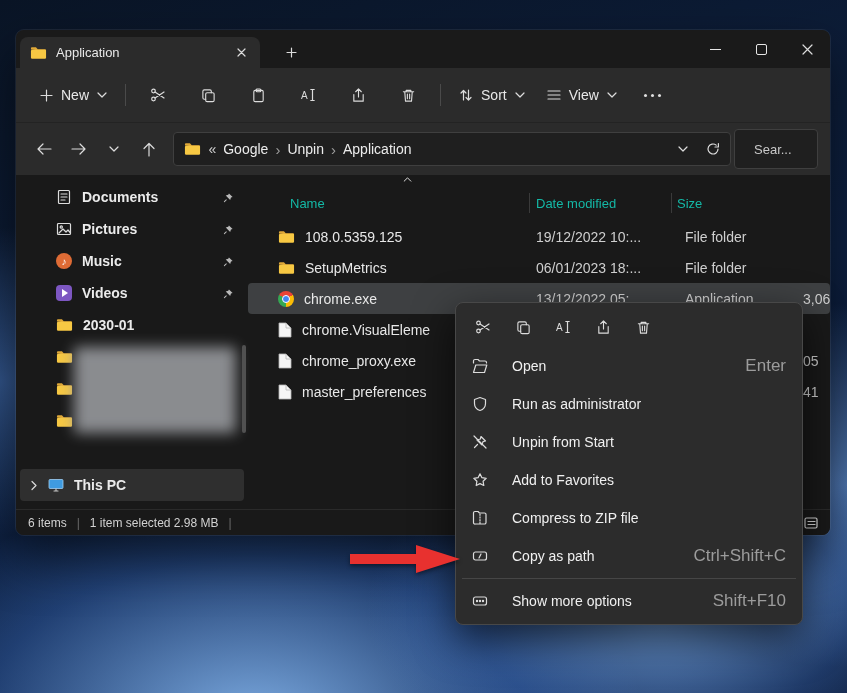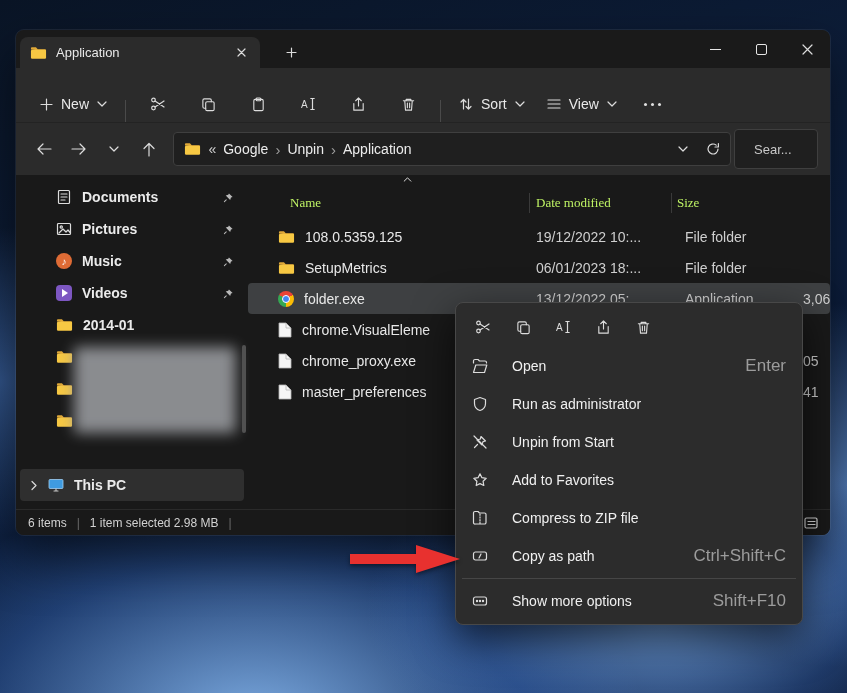--- a/index.html
+++ b/index.html
@@ -17,21 +17,21 @@
   .tabstrip{position:relative;height:38px;background:#1a1a1a;border-radius:8px 8px 0 0;}
   .tab{position:absolute;left:4px;top:7px;width:240px;height:31px;background:#2b2b2b;border-radius:8px 8px 0 0;
     display:flex;align-items:center;gap:9px;padding:0 10px;box-sizing:border-box;font-size:13px;}
   .tab-close{margin-left:auto;display:flex;align-items:center;justify-content:center;width:18px;height:18px;border-radius:4px;}
   .tab-plus{position:absolute;left:262px;top:10px;width:26px;height:24px;display:flex;align-items:center;justify-content:center;border-radius:4px;}
   .win-controls{position:absolute;right:0;top:0;height:38px;display:flex;}
   .wc{width:46px;height:38px;display:flex;align-items:center;justify-content:center;}
   .glyph-min{width:11px;height:1px;background:#e6e6e6;display:block;}
   .glyph-max{width:9px;height:9px;border:1px solid #e6e6e6;border-radius:2px;display:block;}
   
-  .cmdbar{height:54px;background:#2b2b2b;display:flex;align-items:flex-end;padding:0 14px;gap:2px;}
+  .cmdbar{height:54px;background:#2b2b2b;display:flex;align-items:center;padding:0 14px;gap:2px;}
   .btn{display:flex;align-items:center;gap:8px;padding:0 10px;height:36px;border-radius:4px;font-size:14px;}
   .tbtn{width:48px;height:36px;display:flex;align-items:center;justify-content:center;border-radius:4px;}
   .vsep{width:1px;height:22px;background:#4a4a4a;margin:0 6px;}
   .more-dots span{display:inline-block;width:3px;height:3px;border-radius:50%;background:#e0e0e0;margin:0 2px;}
   
   .addrrow{height:52px;background:#2b2b2b;border-top:1px solid #232323;display:flex;align-items:center;padding:0 12px;gap:3px;}
   .nbtn{width:32px;height:32px;display:flex;align-items:center;justify-content:center;border-radius:4px;}
   .addr{width:560px;height:34px;background:#1f1f1f;border:1px solid #3f3f3f;border-radius:4px;display:flex;align-items:center;
     gap:7px;padding:0 10px;box-sizing:border-box;font-size:14px;margin-left:6px;}
   .crumb{color:#ececec;} .csep{color:#9f9f9f;font-size:15px;} .collapsed{color:#cfcfcf;}
@@ -47,21 +47,21 @@
     border-radius:4px;font-size:14px;color:#eaeaea;}
   .sitem .pin{margin-left:auto;}
   .sitem.thispc{position:absolute;left:0;top:294px;right:0;margin:0 4px;padding-left:10px;background:#2f2f2f;}
   .blurbox{position:absolute;left:58px;top:172px;width:162px;height:86px;background:#94969a;opacity:.92;
     border-radius:4px;filter:blur(7px);}
   .sscroll{position:absolute;left:226px;top:0;width:4px;height:100%;}
   .sthumb{position:absolute;left:0;top:170px;width:4px;height:88px;background:#515151;border-radius:2px;}
   .filelist{position:absolute;left:232px;top:0;right:0;height:100%;}
   .sortcaret{position:absolute;left:155px;top:2px;}
   .lrow{display:grid;grid-template-columns:282px 142px 123px 1fr;align-items:center;height:31px;font-size:14px;}
-  .lheader{margin-top:10px;height:36px;font-size:13px;color:#bef264;font-family:Liberation Serif, serif;}
+  .lheader{margin-top:10px;height:36px;font-size:13px;color:#14b8a6;}
   .lheader .hc{display:flex;align-items:center;height:20px;border-right:1px solid #3a3a3a;}
   .lheader .hc:last-child{border-right:none;}
   .h-name{padding-left:42px;} .h-date{padding-left:6px;} .h-type{padding-left:13px;} .h-size{padding-left:5px;}
   .cell-name{display:flex;align-items:center;gap:10px;padding-left:30px;white-space:nowrap;overflow:hidden;}
   .cell-date,.cell-type{color:#cfcfcf;white-space:nowrap;overflow:hidden;}
   .cell-date{padding-left:6px;} .cell-type{padding-left:13px;}
   .cell-size{color:#cfcfcf;padding-left:8px;white-space:nowrap;overflow:hidden;}
   .lrow.selected{background:#3e4042;border-radius:4px;}
   
   .statusbar{position:absolute;left:0;bottom:0;width:100%;height:26px;background:#191919;border-top:1px solid #2a2a2a;
@@ -295,21 +295,21 @@
           <svg class="pin" width="11" height="11" viewBox="0 0 12 12">
               <path d="M6.5 1.5l4 4-1.8.4-.9 2.7L3 3.8l2.7-.9z" fill="#b9b9b9"></path>
               <path d="M3.5 8.5L1.5 10.5" stroke="#b9b9b9" stroke-width="1.1" stroke-linecap="round"></path>
             </svg>
         </div>
         <div class="sitem">
           <svg width="17" height="14" viewBox="0 0 18 14">
               <path d="M1 3.2V2.2C1 1.5 1.5 1 2.2 1h4.1l1.9 2h7.6c.7 0 1.2.5 1.2 1.2v.9z" fill="#dfa838"></path>
               <rect x="1" y="3.6" width="16" height="9.6" rx="1.2" fill="#f7c843"></rect>
             </svg>
-          <span>2014-01</span>
+          <span>2030-01</span>
         </div>
         <div class="sitem">
           <svg width="17" height="14" viewBox="0 0 18 14">
               <path d="M1 3.2V2.2C1 1.5 1.5 1 2.2 1h4.1l1.9 2h7.6c.7 0 1.2.5 1.2 1.2v.9z" fill="#dfa838"></path>
               <rect x="1" y="3.6" width="16" height="9.6" rx="1.2" fill="#f7c843"></rect>
             </svg>
         </div>
         <div class="sitem">
           <svg width="17" height="14" viewBox="0 0 18 14">
               <path d="M1 3.2V2.2C1 1.5 1.5 1 2.2 1h4.1l1.9 2h7.6c.7 0 1.2.5 1.2 1.2v.9z" fill="#dfa838"></path>
@@ -380,21 +380,21 @@
           <div class="cell-date">06/01/2023 18:...</div>
           <div class="cell-type">File folder</div>
           <div class="cell-size"></div>
         </div>
 
         <div class="lrow selected">
           <div class="cell-name">
             <span class="chrome-icon">
                 <span class="chrome-inner"></span>
               </span>
-            <span>folder.exe</span>
+            <span>chrome.exe</span>
           </div>
           <div class="cell-date">13/12/2022 05:...</div>
           <div class="cell-type">Application</div>
           <div class="cell-size">3,06</div>
         </div>
 
         <div class="lrow">
           <div class="cell-name">
             <svg width="14" height="16" viewBox="0 0 14 16">
                 <path d="M1 1h7l5 5v9H1z" fill="#f5f5f5" stroke="#b5b5b5" stroke-width=".8"></path>

